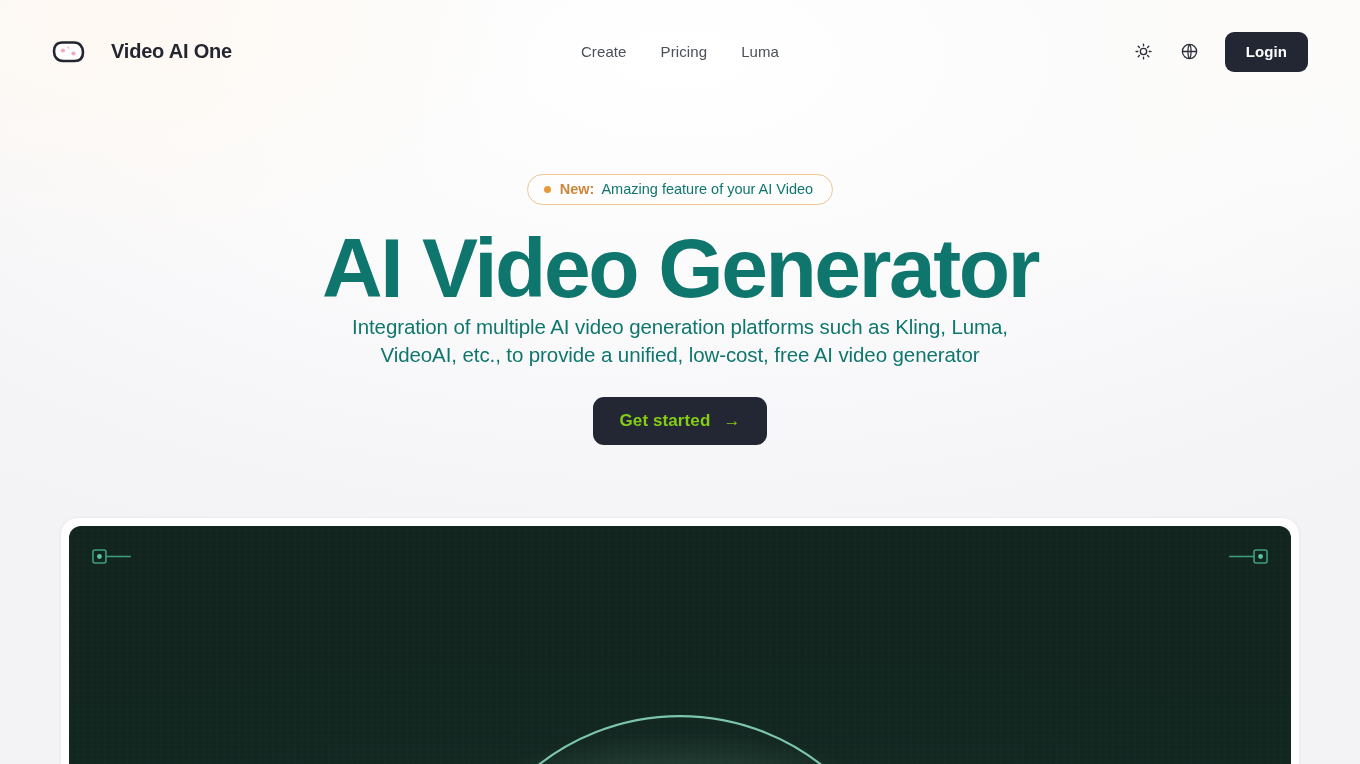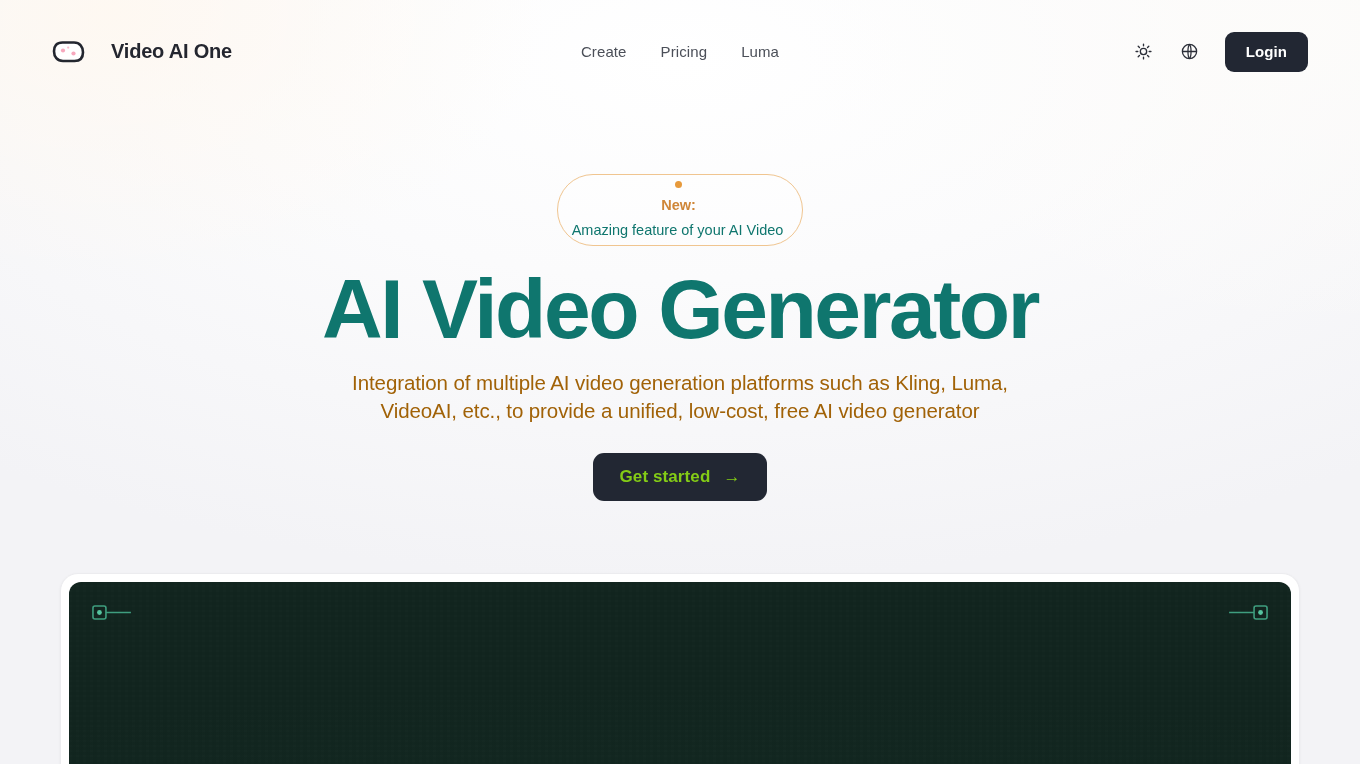--- a/index.html
+++ b/index.html
@@ -69,44 +69,43 @@
   }
   .badge {
     display:inline-flex; align-items:center; gap:9px;
     border:1px solid #f0c590;
     border-radius:999px;
     padding:6px 19px 7px 16px;
     font-size:14.5px;
     background:rgba(255,255,255,0.35);
     white-space:nowrap;
     cursor:pointer;
-    flex-direction:column;
   }
   .badge-dot {
     width:7px; height:7px; border-radius:50%;
     background:#e79a3c; flex:none;
   }
   .badge-new { color:#cf8638; font-weight:bold; }
   .badge-text { color:#0f766e; margin-left:-2px; }
 
   h1.headline {
     margin-top:20px;
     font-size:84px;
     font-weight:bold;
     color:#0f766e;
     letter-spacing:-2.4px;
     line-height:1.04;
     white-space:nowrap;
   }
 
   p.subtitle {
-    margin-top:16px;
+    margin-top:1px;
     font-size:20.5px;
     line-height:1.37;
-    color:#a16207;
+    color:#0f766e;
     text-align:center;
     max-width:700px;
     letter-spacing:-0.1px;
   }
 
   .cta {
     margin-top:27px;
     background:#222733; color:#84cc16;
     font-size:17px; font-weight:bold;
     height:48px; padding:0 27px;

